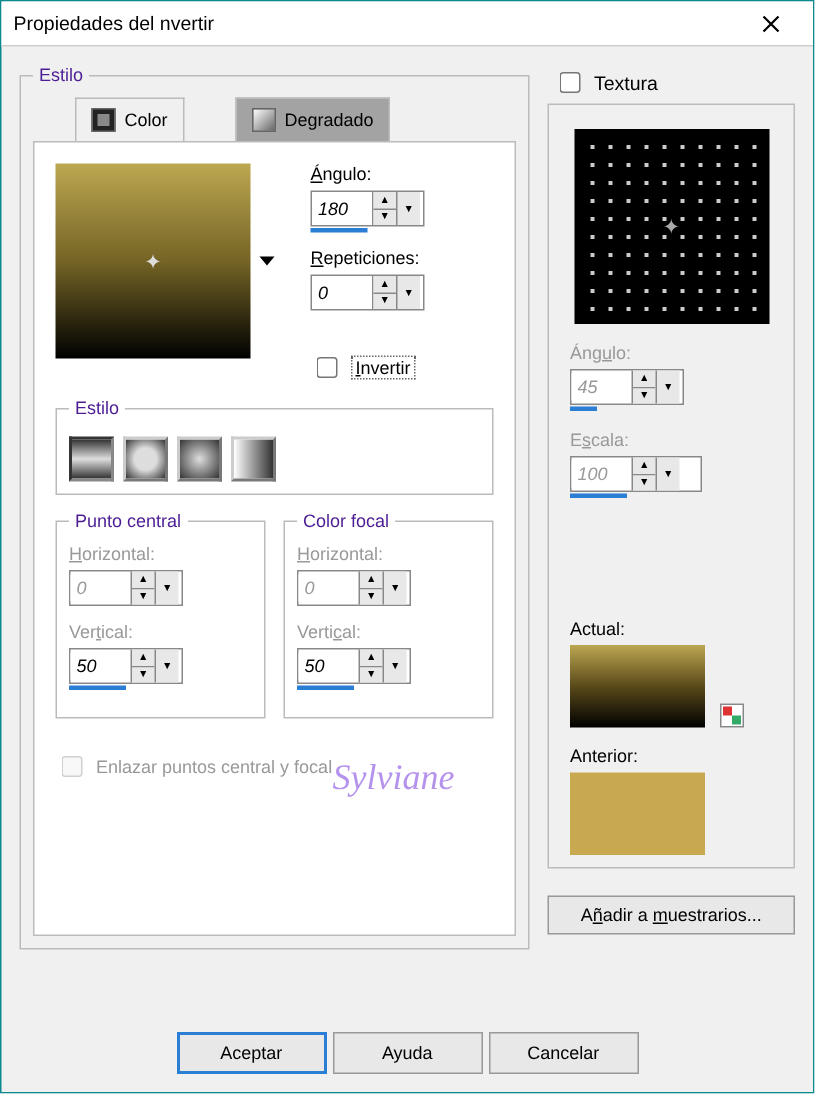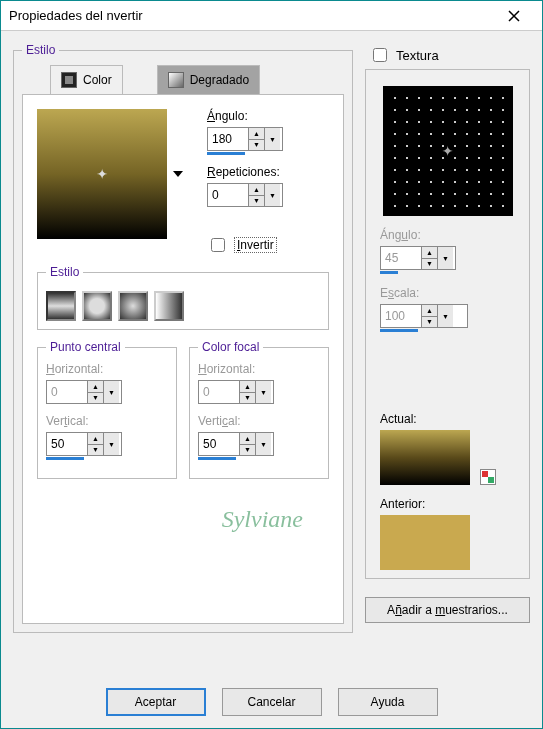--- a/index.html
+++ b/index.html
@@ -19,48 +19,48 @@
 .tab-icon { width: 16px; height: 16px; display: inline-block; }
 .tab-body { background: #fff; border: 1px solid #bbb; padding: 14px; min-height: 530px; }
 .grad-row { display: flex; gap: 24px; margin-bottom: 10px; }
 .grad-preview-wrap { display: flex; align-items: center; gap: 6px; }
 .grad-preview { width: 130px; height: 130px; background: linear-gradient(180deg, #bca751 0%, #756425 50%, #000 100%); position: relative; }
 .grad-preview .star { position: absolute; left: 50%; top: 50%; transform: translate(-50%,-50%); color: #ddd; font-size: 14px; }
 .dropdown-arrow { width: 0; height: 0; border-left: 5px solid transparent; border-right: 5px solid transparent; border-top: 6px solid #000; }
 .controls-col { display: flex; flex-direction: column; gap: 10px; }
 label.fld { display: block; margin-bottom: 4px; }
 .spinner { display: flex; align-items: center; height: 24px; border: 1px solid #888; background: #fff; }
-.spinner input { width: 40px; border: none; padding: 2px 4px; outline: none; text-align: left; }
+.spinner input { width: 40px; border: none; padding: 2px 4px; outline: none; text-align: left; font-style: italic; }
 .spinner .arrows { width: 16px; height: 100%; display: flex; flex-direction: column; border-left: 1px solid #888; }
 .spinner .arrows div { flex: 1; display: flex; align-items: center; justify-content: center; font-size: 7px; background: #e8e8e8; cursor: default; }
 .spinner .arrows div:first-child { border-bottom: 1px solid #888; }
 .spinner .extra-arrow { width: 16px; height: 100%; display: flex; align-items: center; justify-content: center; border-left: 1px solid #888; background: #e8e8e8; font-size: 7px; }
 .blue-under { height: 3px; background: #2a7fd4; width: 38px; margin-top: 1px; }
 .btn { background: #e8e8e8; border: 1px solid #999; padding: 5px 16px; cursor: default; display: inline-flex; align-items: center; justify-content: center; }
 .btn.primary { border: 2px solid #2a7fd4; }
 .chk { display: flex; align-items: center; gap: 6px; }
 .chk input { width: 14px; height: 14px; }
 .style-swatches { display: flex; gap: 6px; margin-top: 4px; }
 .swatch { width: 30px; height: 30px; border: 2px outset #ccc; }
 .swatch.sel { border: 2px inset #888; }
 .pt-grid { display: flex; gap: 12px; margin-top: 0; }
 .pt-grid fieldset { flex: 1; }
 .pt-field { margin-bottom: 10px; }
 .disabled { color: #999; }
 .tex-preview { width: 130px; height: 130px; background: #000; position: relative; margin: 8px auto 12px auto; }
 .tex-preview .dots { position: absolute; inset: 6px; background-image: radial-gradient(#ccc 1.5px, transparent 1.5px); background-size: 12px 12px; }
 .tex-preview .star { position: absolute; left: 50%; top: 50%; transform: translate(-50%,-50%); color: #aaa; font-size: 14px; }
 .color-block { width: 90px; height: 55px; }
-.footer { padding: 12px; display: flex; gap: 16px; justify-content: center; }
+.footer { padding: 12px; display: flex; gap: 4px; justify-content: center; }
 .footer .btn { width: 100px; }
 .color-icon { background: #222; border: 1px solid #666; position: relative; }
 .color-icon::after { content:''; position:absolute; inset:3px; background:#888; }
 .grad-icon { background: linear-gradient(135deg,#fff,#666); border:1px solid #666; }
 .pattern-icon { background: repeating-linear-gradient(45deg,#333 0 3px,#fff 3px 6px); border:1px solid #666; }
-.watermark { position: absolute; bottom: 90px; right: 40px; color: #15803d; font-family: cursive; font-size: 24px; font-style: italic; opacity: 0.5; pointer-events: none; }
+.watermark { position: absolute; bottom: 90px; right: 40px; color: #6d28d9; font-family: cursive; font-size: 24px; font-style: italic; opacity: 0.5; pointer-events: none; }
 .small-swatch { width:16px; height:16px; border:1px solid #888; background:#fff; position:relative; display:inline-block; margin-left:6px; }
 .small-swatch::before { content:''; position:absolute; left:1px; top:1px; width:6px; height:6px; background:#d33; }
 .small-swatch::after { content:''; position:absolute; right:1px; bottom:1px; width:6px; height:6px; background:#3a6; }
 </style>
 </head>
 <body>
 
 <div class="dialog">
   <div class="titlebar">
     <span class="title">Propiedades del nvertir</span>
@@ -188,20 +188,24 @@
                       <div>▲</div>
                       <div>▼</div>
                     </div>
                   <div class="extra-arrow">▼</div>
                 </div>
                 <div class="blue-under"></div>
               </div>
             </fieldset>
           </div>
 
+          <div class="chk disabled" style="margin-top:12px;">
+            <input type="checkbox" disabled="" style="">
+            <span>Enlazar puntos central y focal</span>
+          </div>
 
           <div class="watermark">Sylviane</div>
         </div>
       </fieldset>
     </div>
 
     <div class="right-col">
       <div class="chk" style="margin:2px 0 4px 4px;">
         <input type="checkbox" style="">
         <span style="font-size:13px;">Textura</span>
@@ -250,19 +254,19 @@
         <span>A<span style="text-decoration:underline">ñ</span>adir a <span style="text-decoration:underline">m</span>uestrarios...</span>
       </div>
     </div>
   </div>
 
   <div class="footer">
     <div class="btn primary">
         <span>Aceptar</span>
       </div>
     <div class="btn">
+        <span>Ayuda</span>
+      </div>
+    <div class="btn">
         <span>Cancelar</span>
-      </div>
-    <div class="btn">
-        <span>Ayuda</span>
       </div>
   </div>
 </div>
 
 </body></html>

